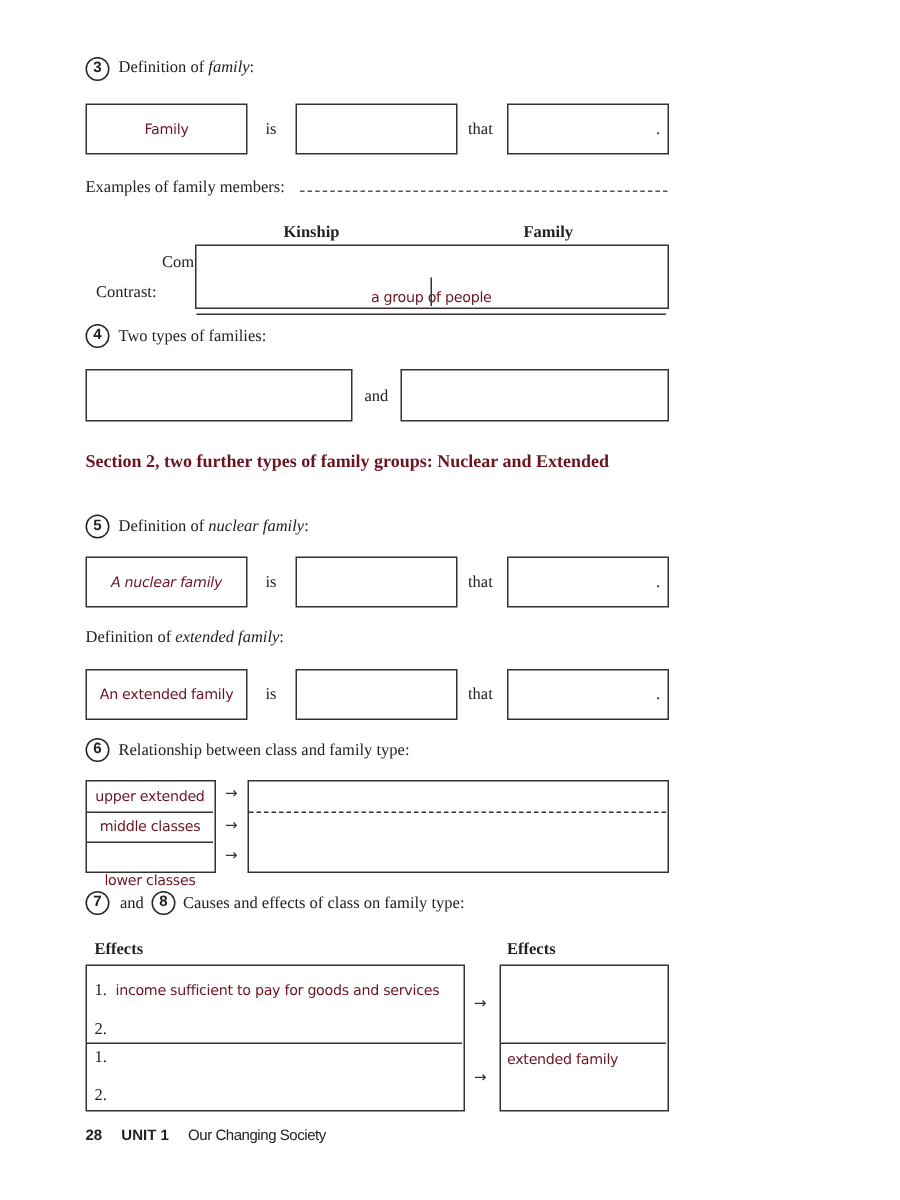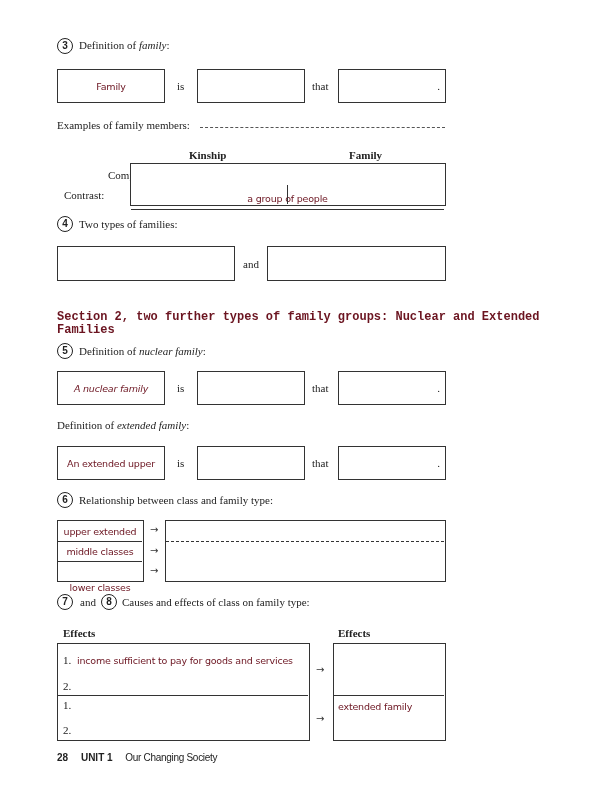--- a/index.html
+++ b/index.html
@@ -49,42 +49,41 @@
   <div class="abs" style="left:0;top:22px;width:155px;height:18px;"></div>
   <div class="abs" style="left:158px;top:22px;width:155px;height:18px;"></div>
 </div>
 
 <div class="circ" style="left:57px;top:216px;">4</div>
 <div class="abs serif" style="left:79px;top:218px;">Two types of families:</div>
 <div class="box" style="left:57px;top:246px;width:178px;height:35px;"></div>
 <div class="abs serif" style="left:243px;top:258px;">and</div>
 <div class="box" style="left:267px;top:246px;width:179px;height:35px;"></div>
 
-<div class="abs sect" style="left:57px;top:311px;font-family:Liberation Mono, monospace;">
+<div class="abs sect" style="left:57px;top:301px;">
   <div>Section 2, two further types of family groups: Nuclear and Extended</div>
-  <div>Families</div>
 </div>
 
 <div class="circ" style="left:57px;top:343px;">5</div>
 <div class="abs serif" style="left:79px;top:345px;"><span>Definition of </span><i>nuclear family</i><span>:</span></div>
 
 <div class="box center-text" style="left:57px;top:371px;width:108px;height:34px;font-style:italic;">
     <span class="hand">A nuclear family</span>
   </div>
 <div class="abs serif" style="left:177px;top:382px;">is</div>
 <div class="box" style="left:197px;top:371px;width:108px;height:34px;"></div>
 <div class="abs serif" style="left:312px;top:382px;">that</div>
 <div class="box" style="left:338px;top:371px;width:108px;height:34px;">
     <span class="dot">.</span>
   </div>
 
 <div class="abs serif" style="left:57px;top:419px;"><span>Definition of </span><i>extended family</i><span>:</span></div>
 
 <div class="box center-text" style="left:57px;top:446px;width:108px;height:34px;">
-    <span class="hand">An extended upper</span>
+    <span class="hand">An extended family</span>
   </div>
 <div class="abs serif" style="left:177px;top:457px;">is</div>
 <div class="box" style="left:197px;top:446px;width:108px;height:34px;"></div>
 <div class="abs serif" style="left:312px;top:457px;">that</div>
 <div class="box" style="left:338px;top:446px;width:108px;height:34px;">
     <span class="dot">.</span>
   </div>
 
 <div class="circ" style="left:57px;top:492px;">6</div>
 <div class="abs serif" style="left:79px;top:494px;">Relationship between class and family type:</div>

